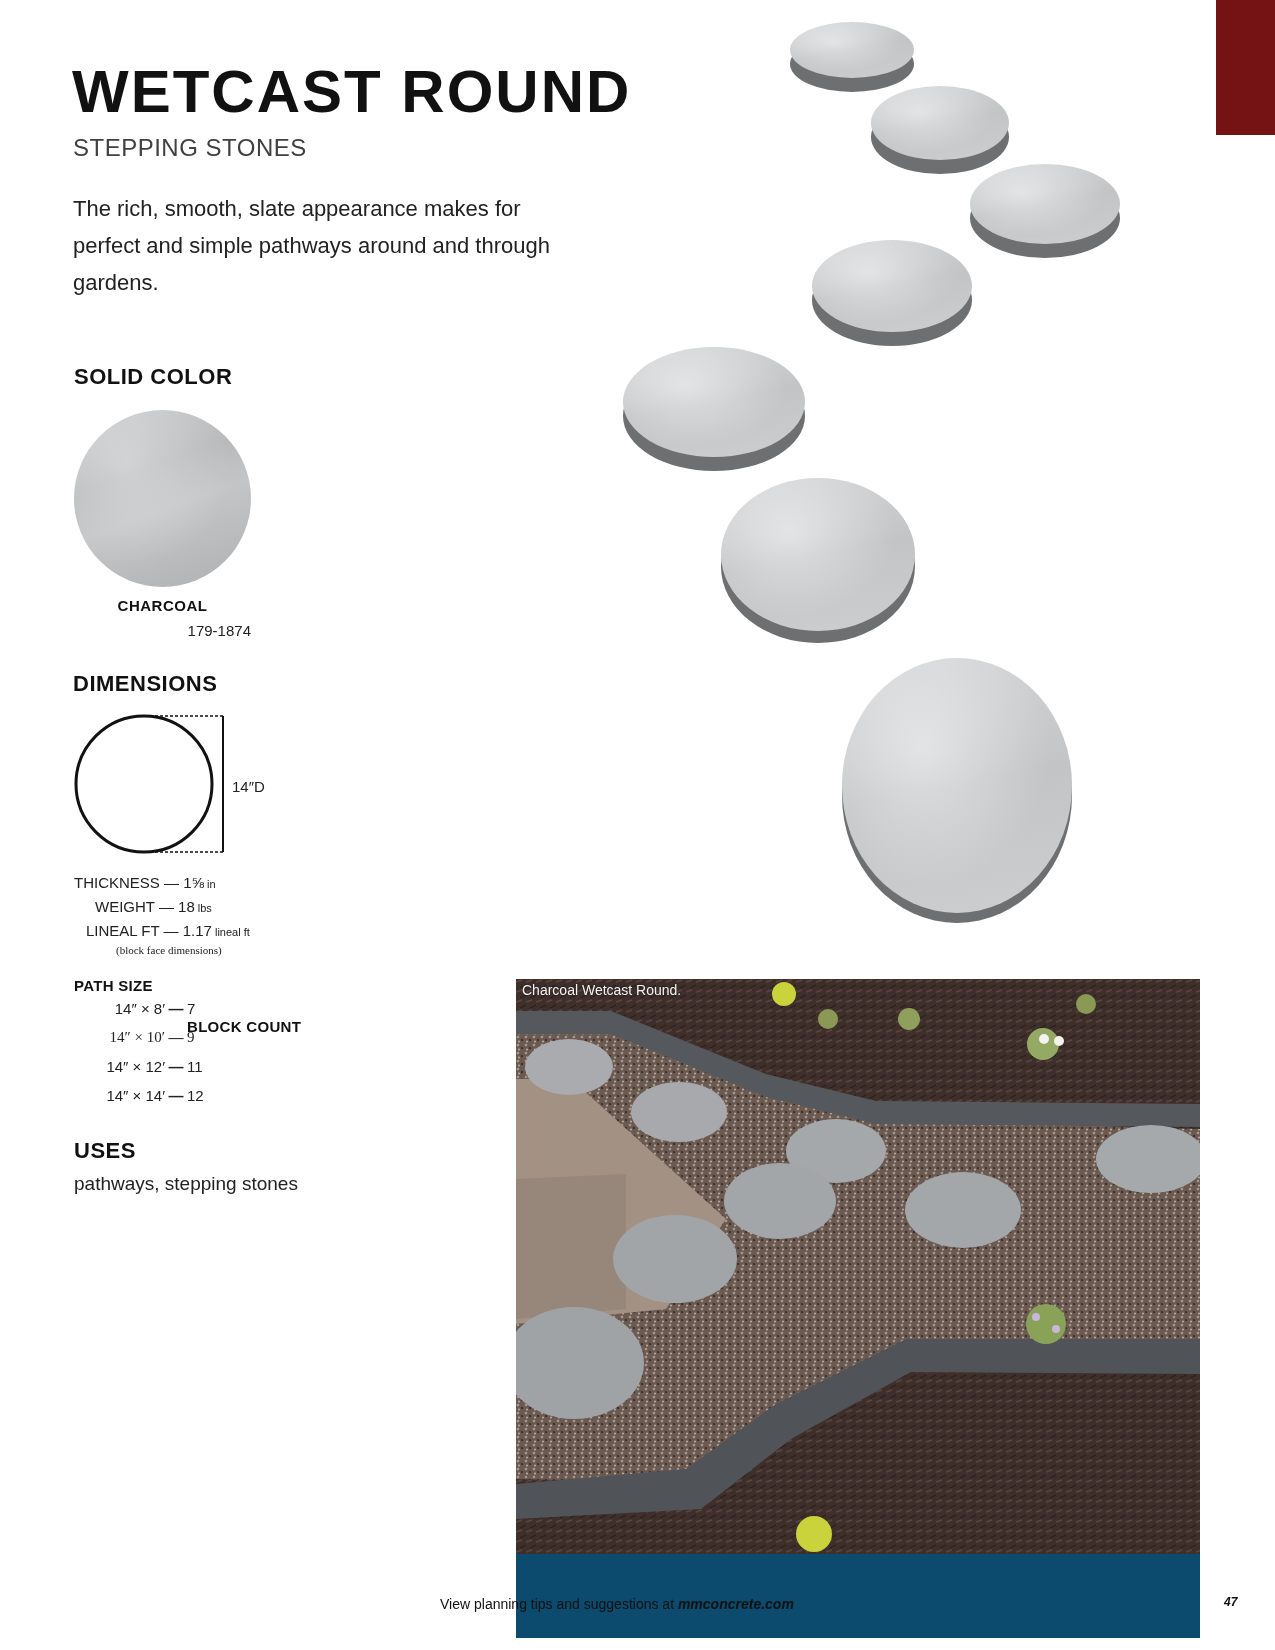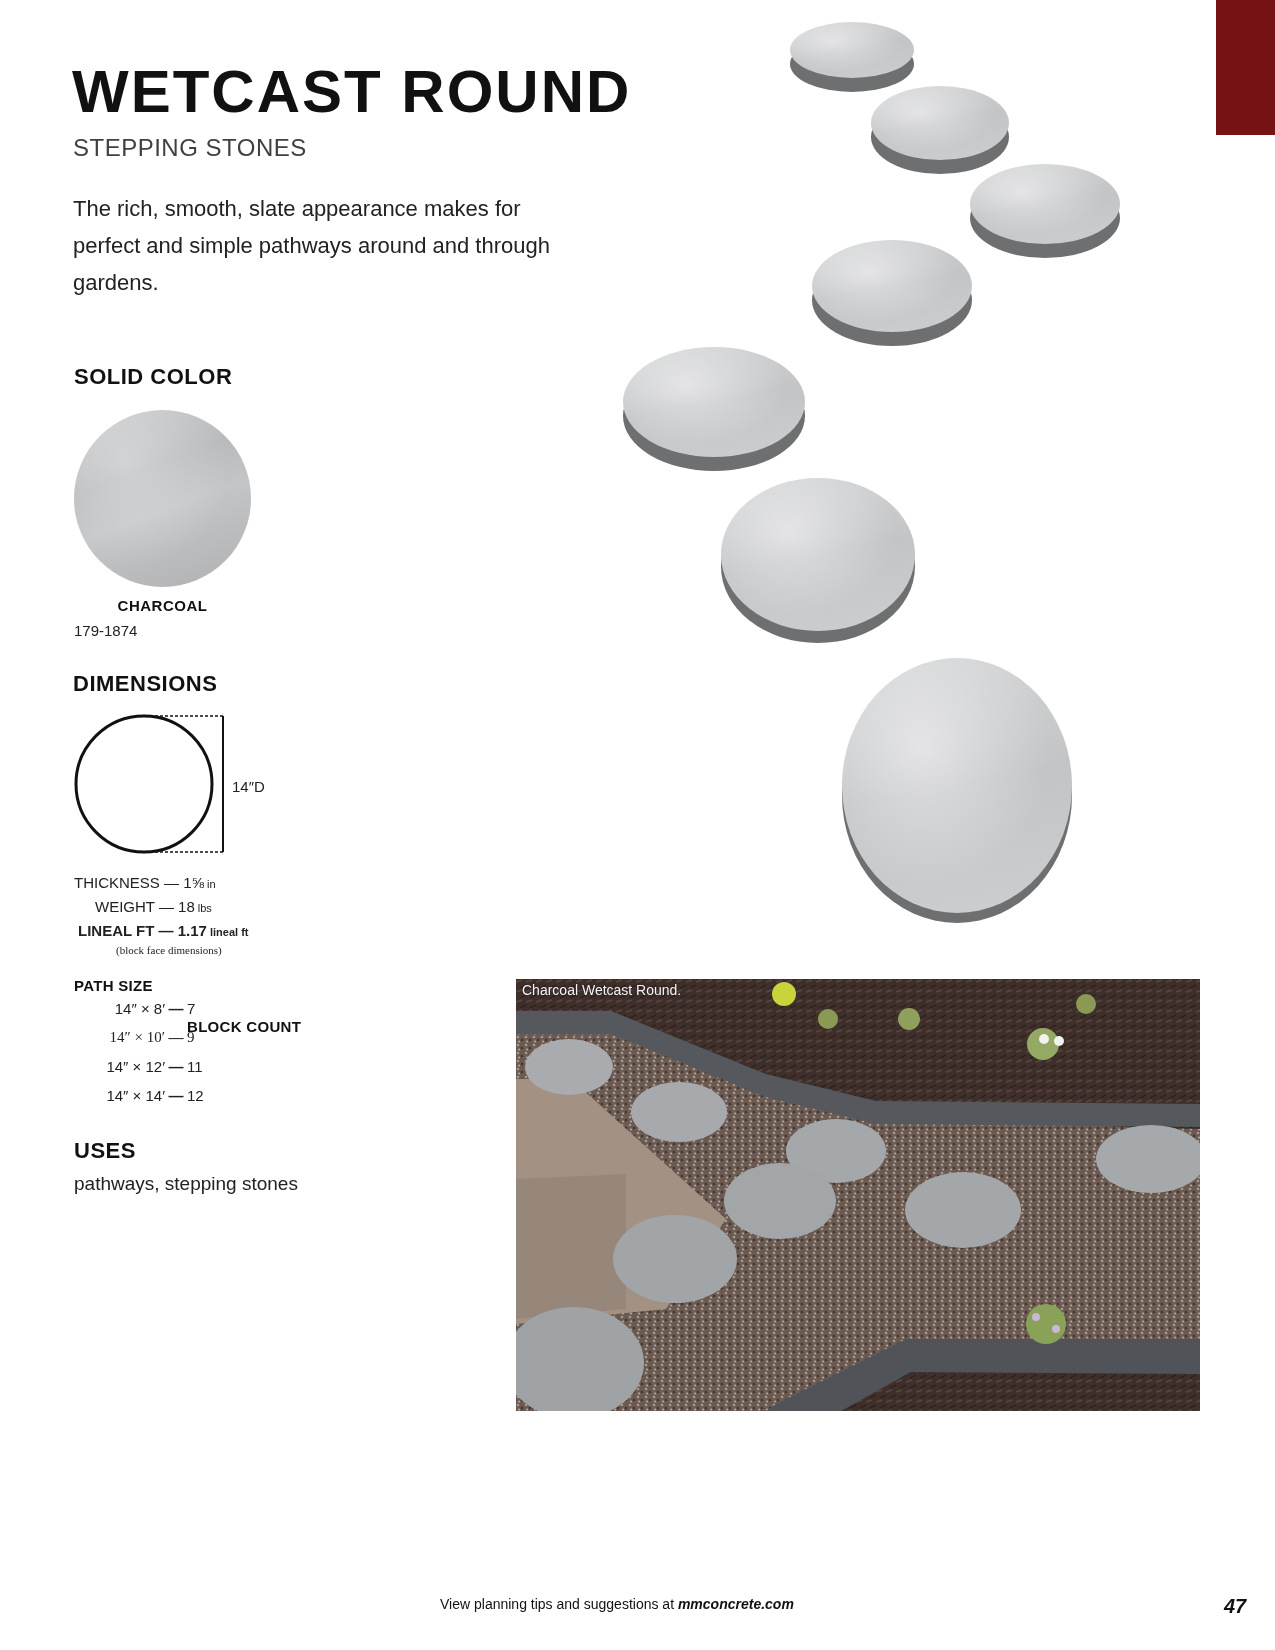--- a/index.html
+++ b/index.html
@@ -15,31 +15,31 @@
   .subtitle { left: 73px; top: 134px; font-size: 24px; font-weight: 400; letter-spacing: 0.5px; color: #404040; }
   .intro { left: 73px; top: 190px; width: 500px; font-size: 22px; line-height: 37px; color: #222; }
 
   .h2 { font-size: 22px; font-weight: 700; letter-spacing: 0.5px; color: #111; }
   .sec-solid { left: 74px; top: 364px; }
   .swatch { left: 74px; top: 410px; width: 177px; height: 177px; border-radius: 50%;
     background:
       radial-gradient(ellipse at 30% 30%, rgba(255,255,255,0.35), rgba(255,255,255,0) 60%),
       linear-gradient(160deg, #c9cacc 0%, #b8b9bb 35%, #c4c5c7 55%, #afb0b2 100%); }
   .swatch-name { left: 74px; top: 597px; width: 177px; text-align: center; font-size: 15px; font-weight: 700; letter-spacing: 0.5px; }
-  .swatch-code { left: 74px; top: 622px; width: 177px; text-align: left; font-size: 15px; color: #222; }
+  .swatch-code { left: 74px; top: 622px; width: 177px; text-align: right; font-size: 15px; color: #222; }
 
   .sec-dim { left: 73px; top: 671px; }
   .dim-svg { left: 70px; top: 710px; }
   .dim-label { left: 232px; top: 778px; font-size: 15px; color: #222; }
 
   .spec { font-size: 15px; color: #222; white-space: nowrap; }
   .spec small { font-size: 11px; }
   .spec-thick { left: 74px; top: 874px; }
   .spec-weight { left: 95px; top: 898px; }
-  .spec-lineal { left: 78px; top: 922px; font-weight: bold; }
+  .spec-lineal { left: 86px; top: 922px; }
   .spec-note { left: 116px; top: 944px; font-size: 11px; color: #222; font-family: Liberation Serif, serif; }
 
   .path-hdr { top: 977px; font-size: 15px; font-weight: 700; letter-spacing: 0.3px; }
   .path-hdr.left { left: 74px; }
   .path-hdr.right { left: 187px; margin-top: 41px; }
   .path-row { font-size: 15px; color: #222; }
   .path-size { width: 135px; text-align: right; display: inline-block; }
   .path-dash { display: inline-block; width: 22px; text-align: center; font-weight: 700; }
 
   .sec-uses { left: 74px; top: 1138px; }
@@ -49,26 +49,26 @@
   .stone { position: absolute; border-radius: 50%; }
   .stone .top {
     position: absolute; left: 0; top: 0; width: 100%; border-radius: 50%;
     background:
       radial-gradient(ellipse at 35% 35%, rgba(255,255,255,0.5), rgba(255,255,255,0) 60%),
       linear-gradient(170deg, #d4d5d6, #c3c4c6 50%, #cdcecf);
   }
   .stone .side { position: absolute; left: 0; width: 100%; border-radius: 50%; background: #6e6f71; }
 
   
-  .photo { left: 516px; top: 979px; width: 684px; height: 432px; overflow: hidden; background: #7f1d1d; }
+  .photo { left: 516px; top: 979px; width: 684px; height: 659px; overflow: hidden; background: #0c4a6e; }
   .photo-caption { position: absolute; left: 6px; top: 3px; font-size: 14px; color: #f4f4f4; text-shadow: 0 0 2px rgba(0,0,0,0.6); z-index: 5; }
 
   .footer-text { left: 440px; top: 1596px; font-size: 14px; color: #111; }
   .footer-text .url { font-style: italic; font-weight: 700; margin-top: 23px; }
-  .page-num { left: 1224px; top: 1595px; font-size: 20px; font-weight: 700; font-style: italic; }
+  .page-num { left: 1224px; top: 1595px; font-size: 12px; font-weight: 700; font-style: italic; }
 </style>
 </head>
 <body>
 
 <div class="abs red-tab"></div>
 
 <div class="abs title">WETCAST ROUND</div>
 <div class="abs subtitle">STEPPING STONES</div>
 <div class="abs intro">The rich, smooth, slate appearance makes for perfect and simple pathways around and through gardens.</div>
 

